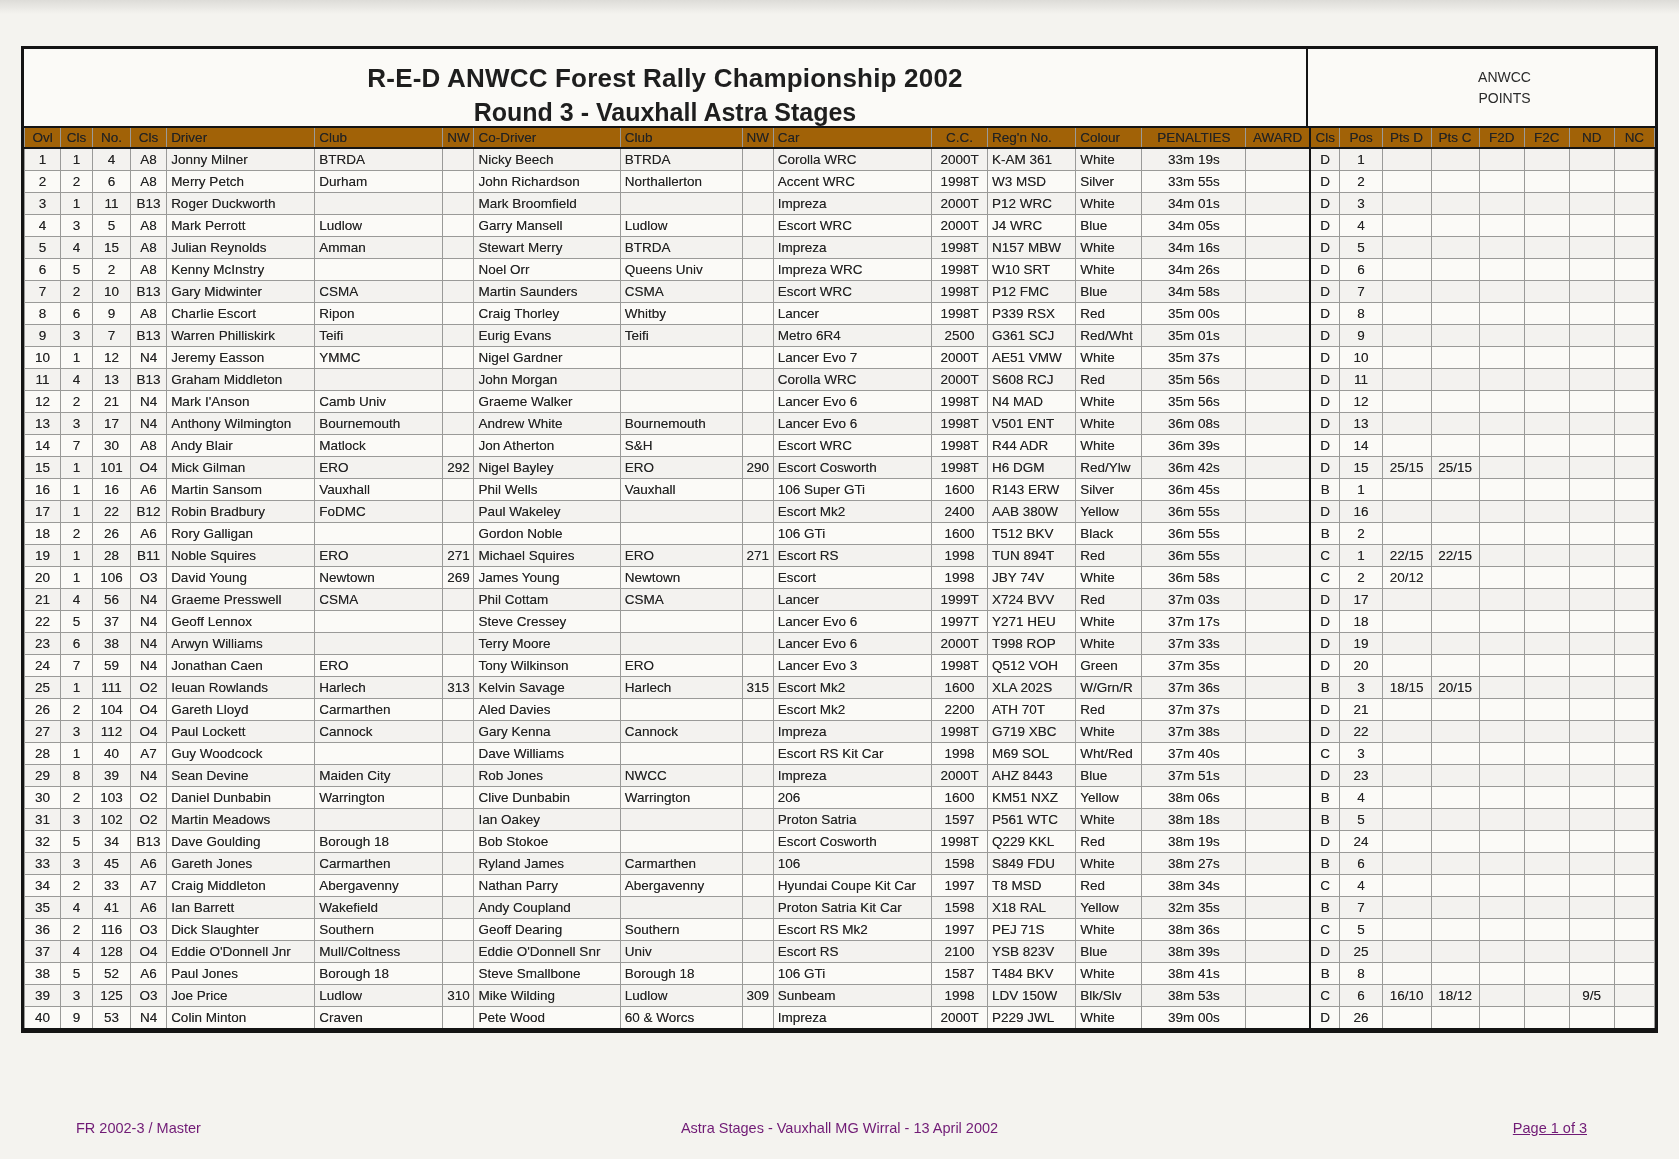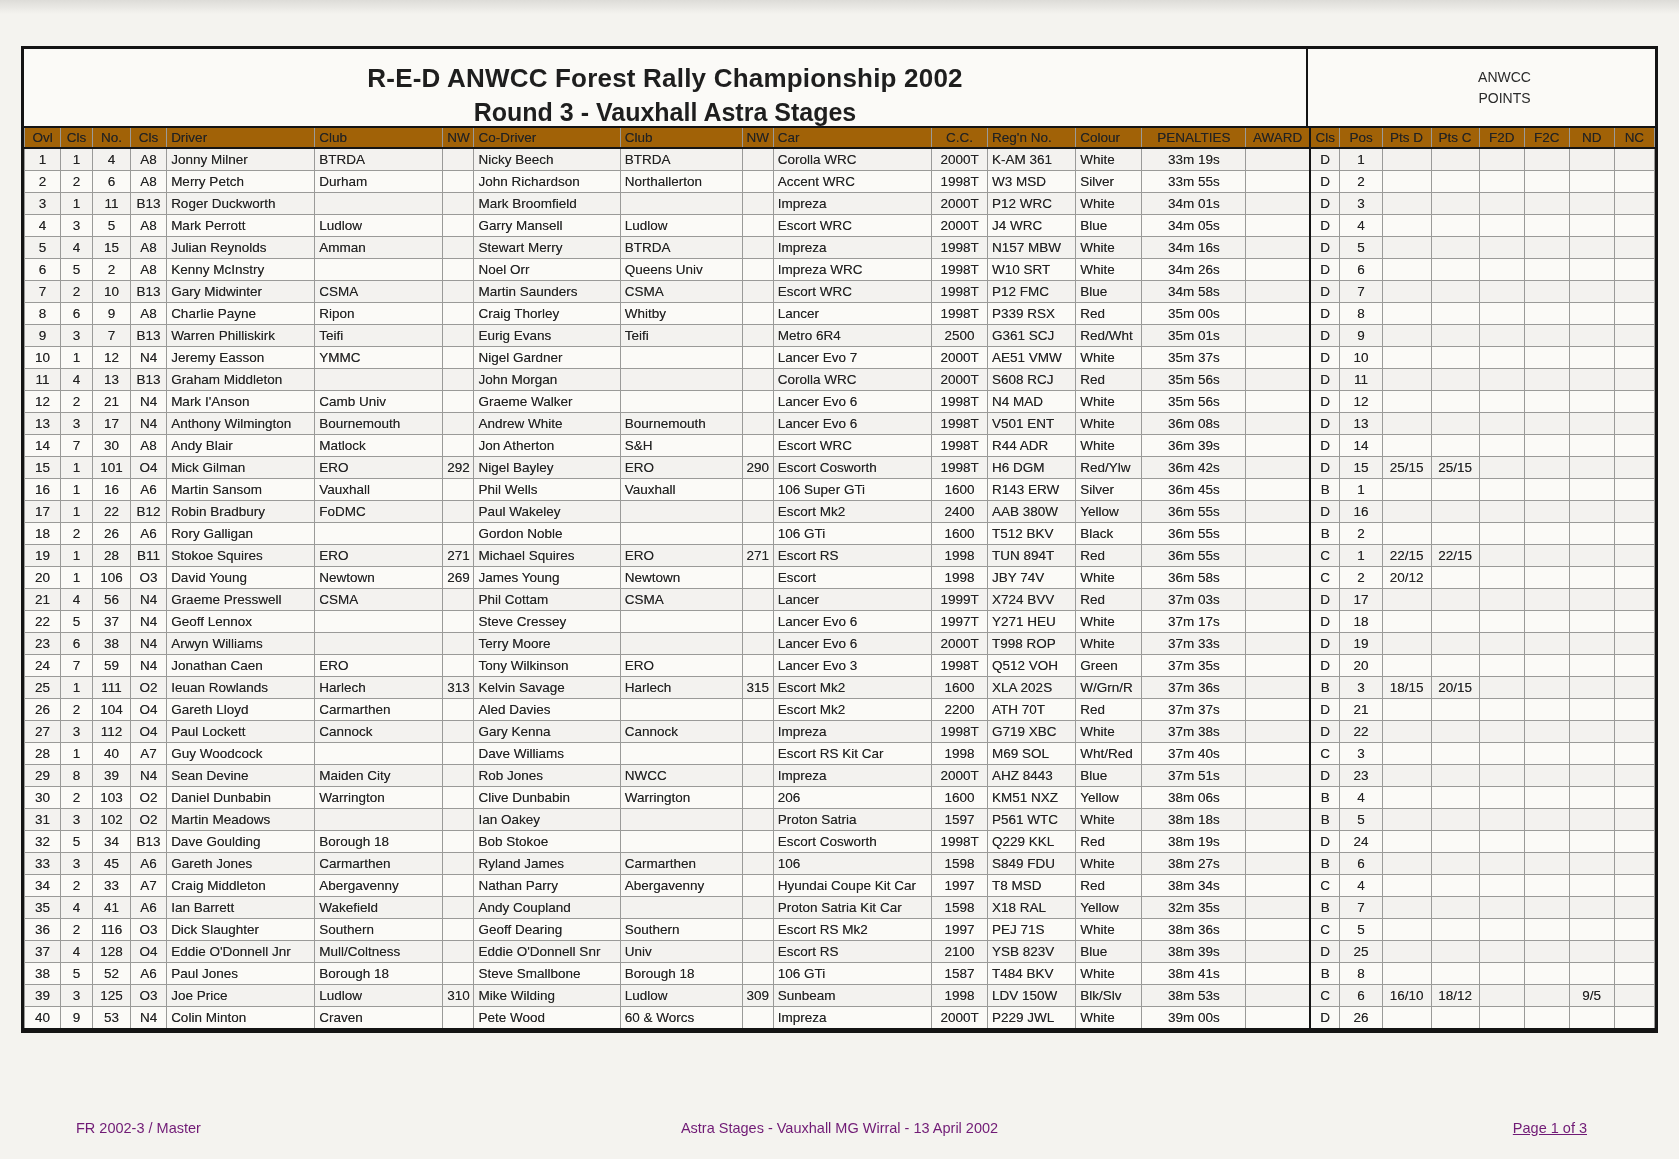--- a/index.html
+++ b/index.html
@@ -301,21 +301,21 @@
           <td></td>
           <td></td>
           <td></td>
           <td></td>
         </tr>
         <tr>
           <td>8</td>
           <td>6</td>
           <td>9</td>
           <td>A8</td>
-          <td class="al">Charlie Payne</td>
+          <td class="al">Charlie Escort</td>
           <td class="al">Ripon</td>
           <td></td>
           <td class="al">Craig Thorley</td>
           <td class="al">Whitby</td>
           <td></td>
           <td class="al">Lancer</td>
           <td>1998T</td>
           <td class="al">P339 RSX</td>
           <td class="al">Red</td>
           <td>35m 00s</td>
@@ -587,21 +587,21 @@
           <td></td>
           <td></td>
           <td></td>
           <td></td>
         </tr>
         <tr>
           <td>19</td>
           <td>1</td>
           <td>28</td>
           <td>B11</td>
-          <td class="al">Stokoe Squires</td>
+          <td class="al">Noble Squires</td>
           <td class="al">ERO</td>
           <td>271</td>
           <td class="al">Michael Squires</td>
           <td class="al">ERO</td>
           <td>271</td>
           <td class="al">Escort RS</td>
           <td>1998</td>
           <td class="al">TUN 894T</td>
           <td class="al">Red</td>
           <td>36m 55s</td>

